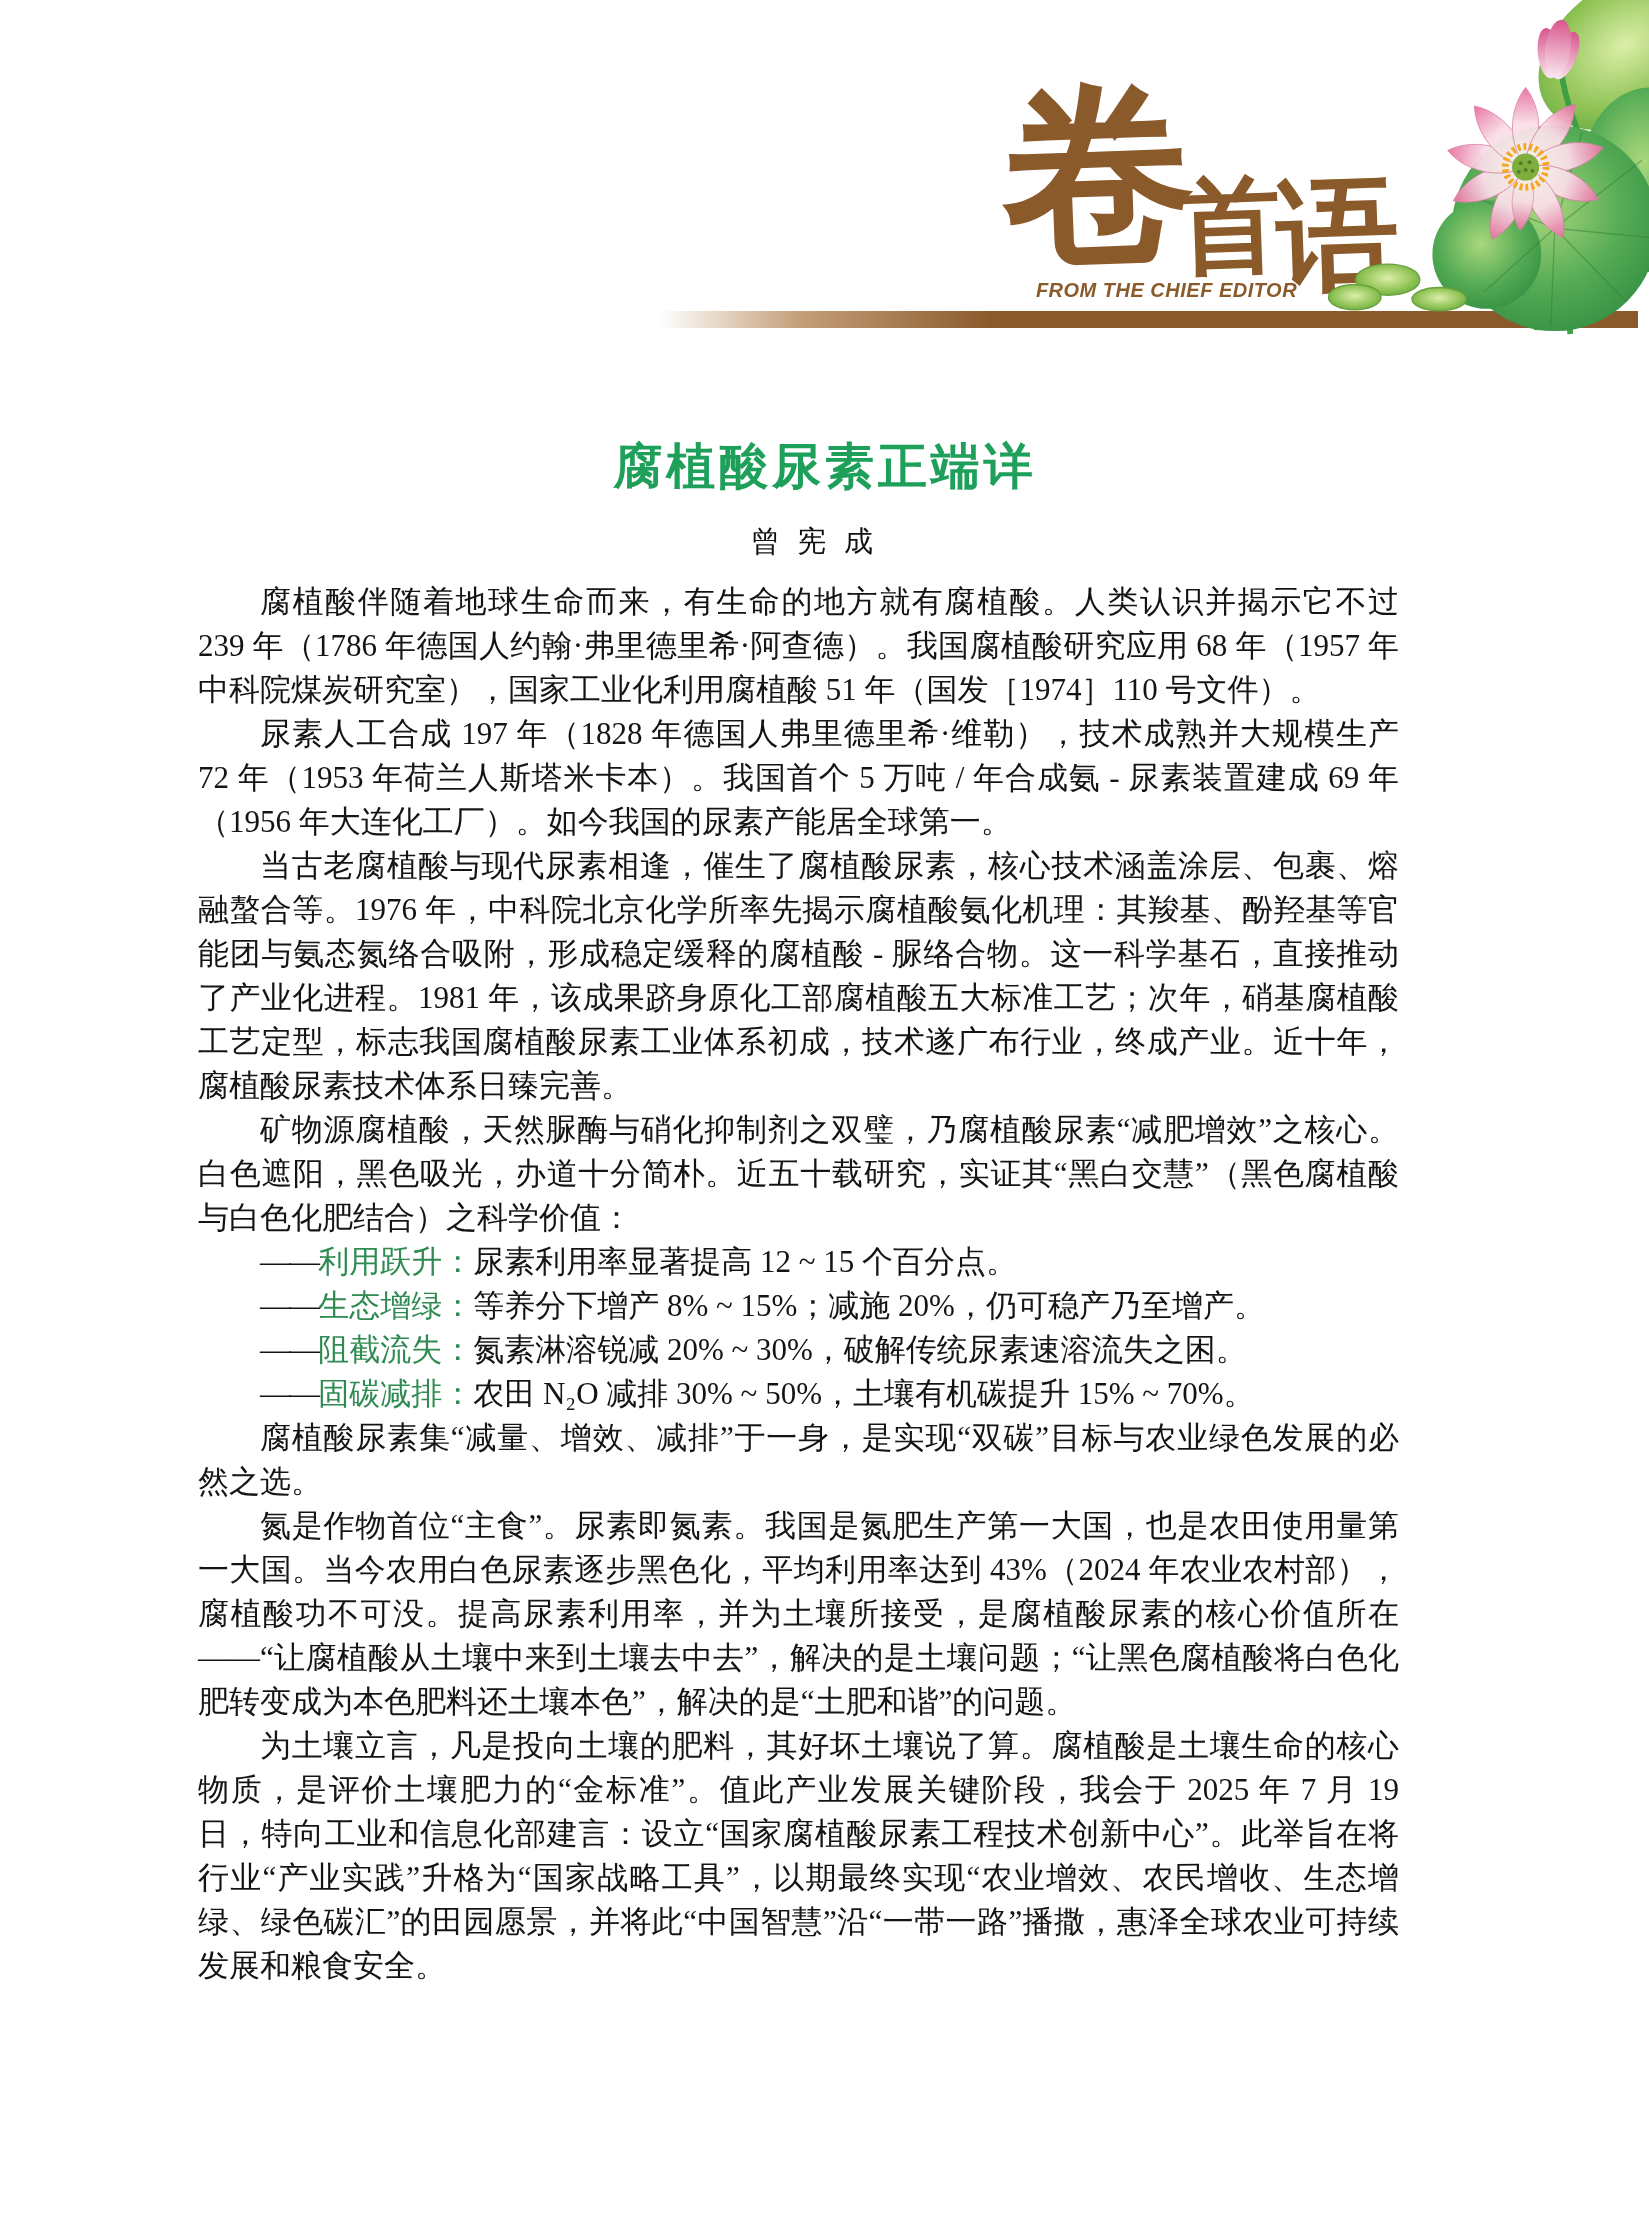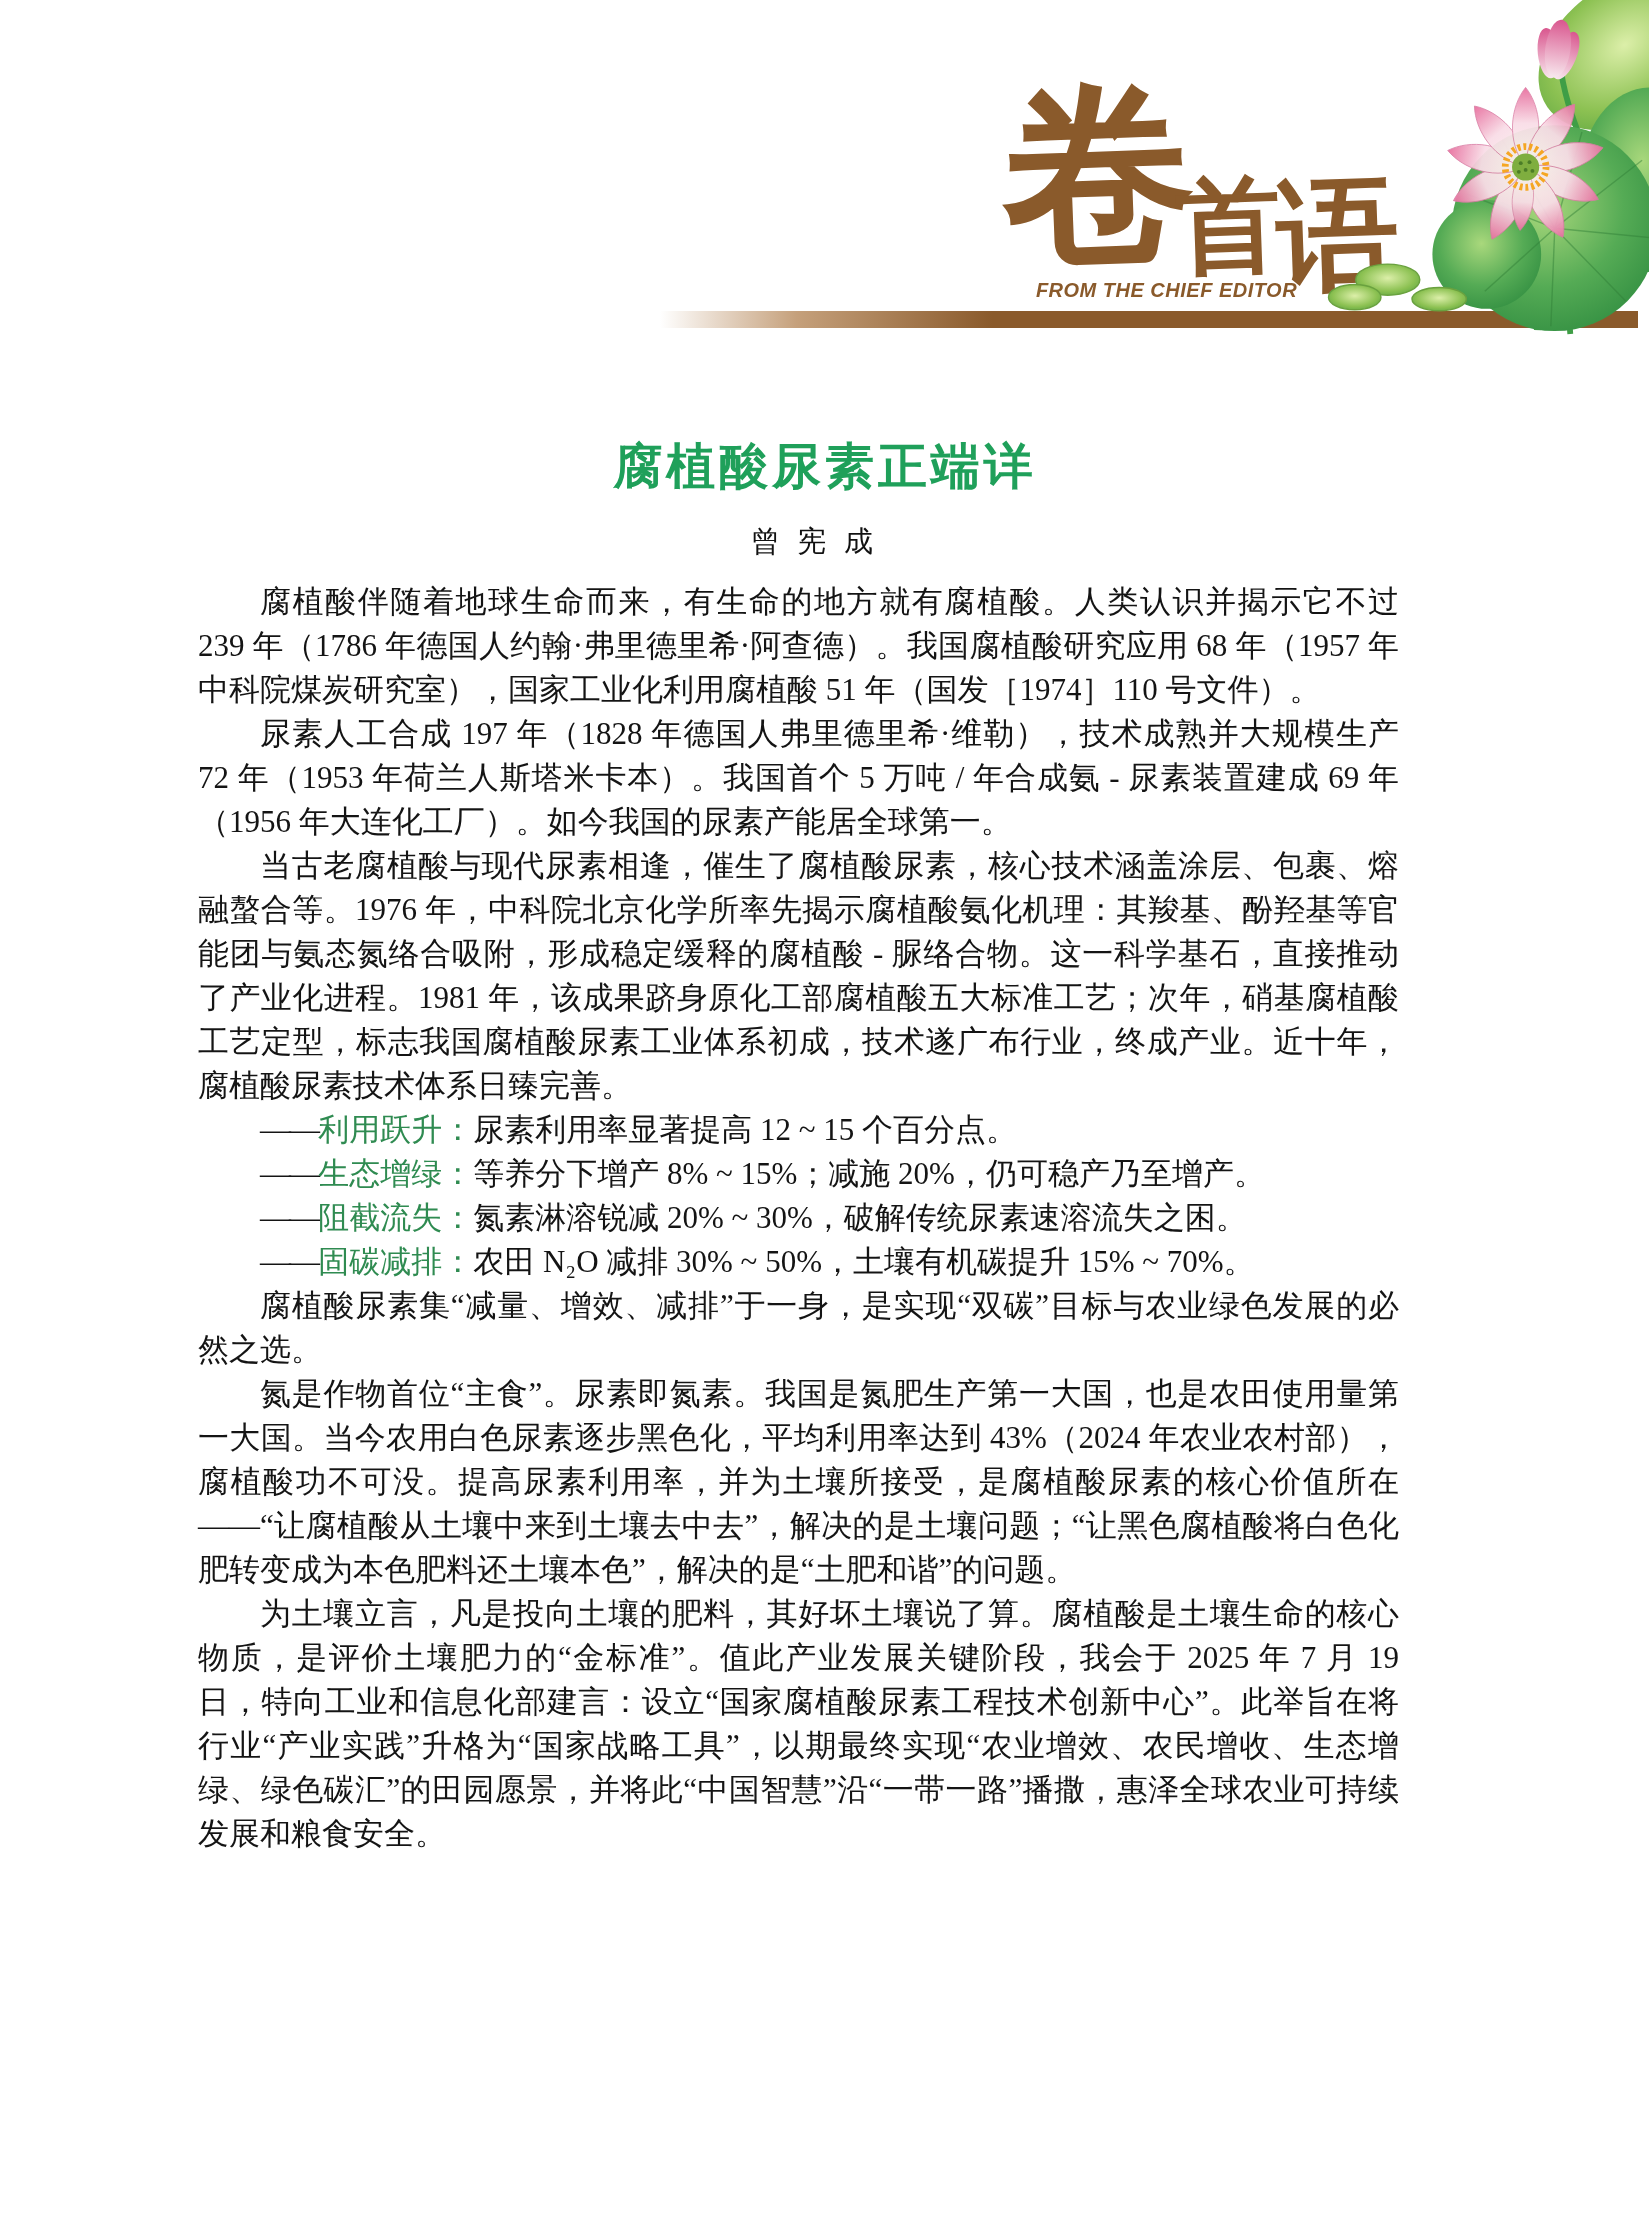--- a/index.html
+++ b/index.html
@@ -141,20 +141,21 @@
     <ellipse cx="203" cy="308" rx="28" ry="12" fill="url(#leafG2)" stroke="#6aa13f" stroke-width="1.5"></ellipse>
   </svg>
 
   <div class="title">腐植酸尿素正端详</div>
   <div class="author">曾宪成</div>
 
   <div class="bodytext">
     <p>腐植酸伴随着地球生命而来，有生命的地方就有腐植酸。人类认识并揭示它不过 239 年（1786 年德国人约翰·弗里德里希·阿查德）。我国腐植酸研究应用 68 年（1957 年中科院煤炭研究室），国家工业化利用腐植酸 51 年（国发［1974］110 号文件）。</p>
     <p>尿素人工合成 197 年（1828 年德国人弗里德里希·维勒），技术成熟并大规模生产 72 年（1953 年荷兰人斯塔米卡本）。我国首个 5 万吨 / 年合成氨 - 尿素装置建成 69 年（1956 年大连化工厂）。如今我国的尿素产能居全球第一。</p>
     <p>当古老腐植酸与现代尿素相逢，催生了腐植酸尿素，核心技术涵盖涂层、包裹、熔融螯合等。1976 年，中科院北京化学所率先揭示腐植酸氨化机理：其羧基、酚羟基等官能团与氨态氮络合吸附，形成稳定缓释的腐植酸 - 脲络合物。这一科学基石，直接推动了产业化进程。1981 年，该成果跻身原化工部腐植酸五大标准工艺；次年，硝基腐植酸工艺定型，标志我国腐植酸尿素工业体系初成，技术遂广布行业，终成产业。近十年，腐植酸尿素技术体系日臻完善。</p>
+    <p>矿物源腐植酸，天然脲酶与硝化抑制剂之双璧，乃腐植酸尿素“减肥增效”之核心。白色遮阳，黑色吸光，办道十分简朴。近五十载研究，实证其“黑白交慧”（黑色腐植酸与白色化肥结合）之科学价值：</p>
 
     <p class="list-line"><span class="dash">——</span><span class="term">利用跃升：</span><span>尿素利用率显著提高 12 ~ 15 个百分点。</span></p>
     <p class="list-line"><span class="dash">——</span><span class="term">生态增绿：</span><span>等养分下增产 8% ~ 15%；减施 20%，仍可稳产乃至增产。</span></p>
     <p class="list-line"><span class="dash">——</span><span class="term">阻截流失：</span><span>氮素淋溶锐减 20% ~ 30%，破解传统尿素速溶流失之困。</span></p>
     <p class="list-line"><span class="dash">——</span><span class="term">固碳减排：</span><span>农田 N₂O 减排 30% ~ 50%，土壤有机碳提升 15% ~ 70%。</span></p>
 
     <p>腐植酸尿素集“减量、增效、减排”于一身，是实现“双碳”目标与农业绿色发展的必然之选。</p>
     <p>氮是作物首位“主食”。尿素即氮素。我国是氮肥生产第一大国，也是农田使用量第一大国。当今农用白色尿素逐步黑色化，平均利用率达到 43%（2024 年农业农村部），腐植酸功不可没。提高尿素利用率，并为土壤所接受，是腐植酸尿素的核心价值所在——“让腐植酸从土壤中来到土壤去中去”，解决的是土壤问题；“让黑色腐植酸将白色化肥转变成为本色肥料还土壤本色”，解决的是“土肥和谐”的问题。</p>
     <p>为土壤立言，凡是投向土壤的肥料，其好坏土壤说了算。腐植酸是土壤生命的核心物质，是评价土壤肥力的“金标准”。值此产业发展关键阶段，我会于 2025 年 7 月 19 日，特向工业和信息化部建言：设立“国家腐植酸尿素工程技术创新中心”。此举旨在将行业“产业实践”升格为“国家战略工具”，以期最终实现“农业增效、农民增收、生态增绿、绿色碳汇”的田园愿景，并将此“中国智慧”沿“一带一路”播撒，惠泽全球农业可持续发展和粮食安全。</p>
   </div>

